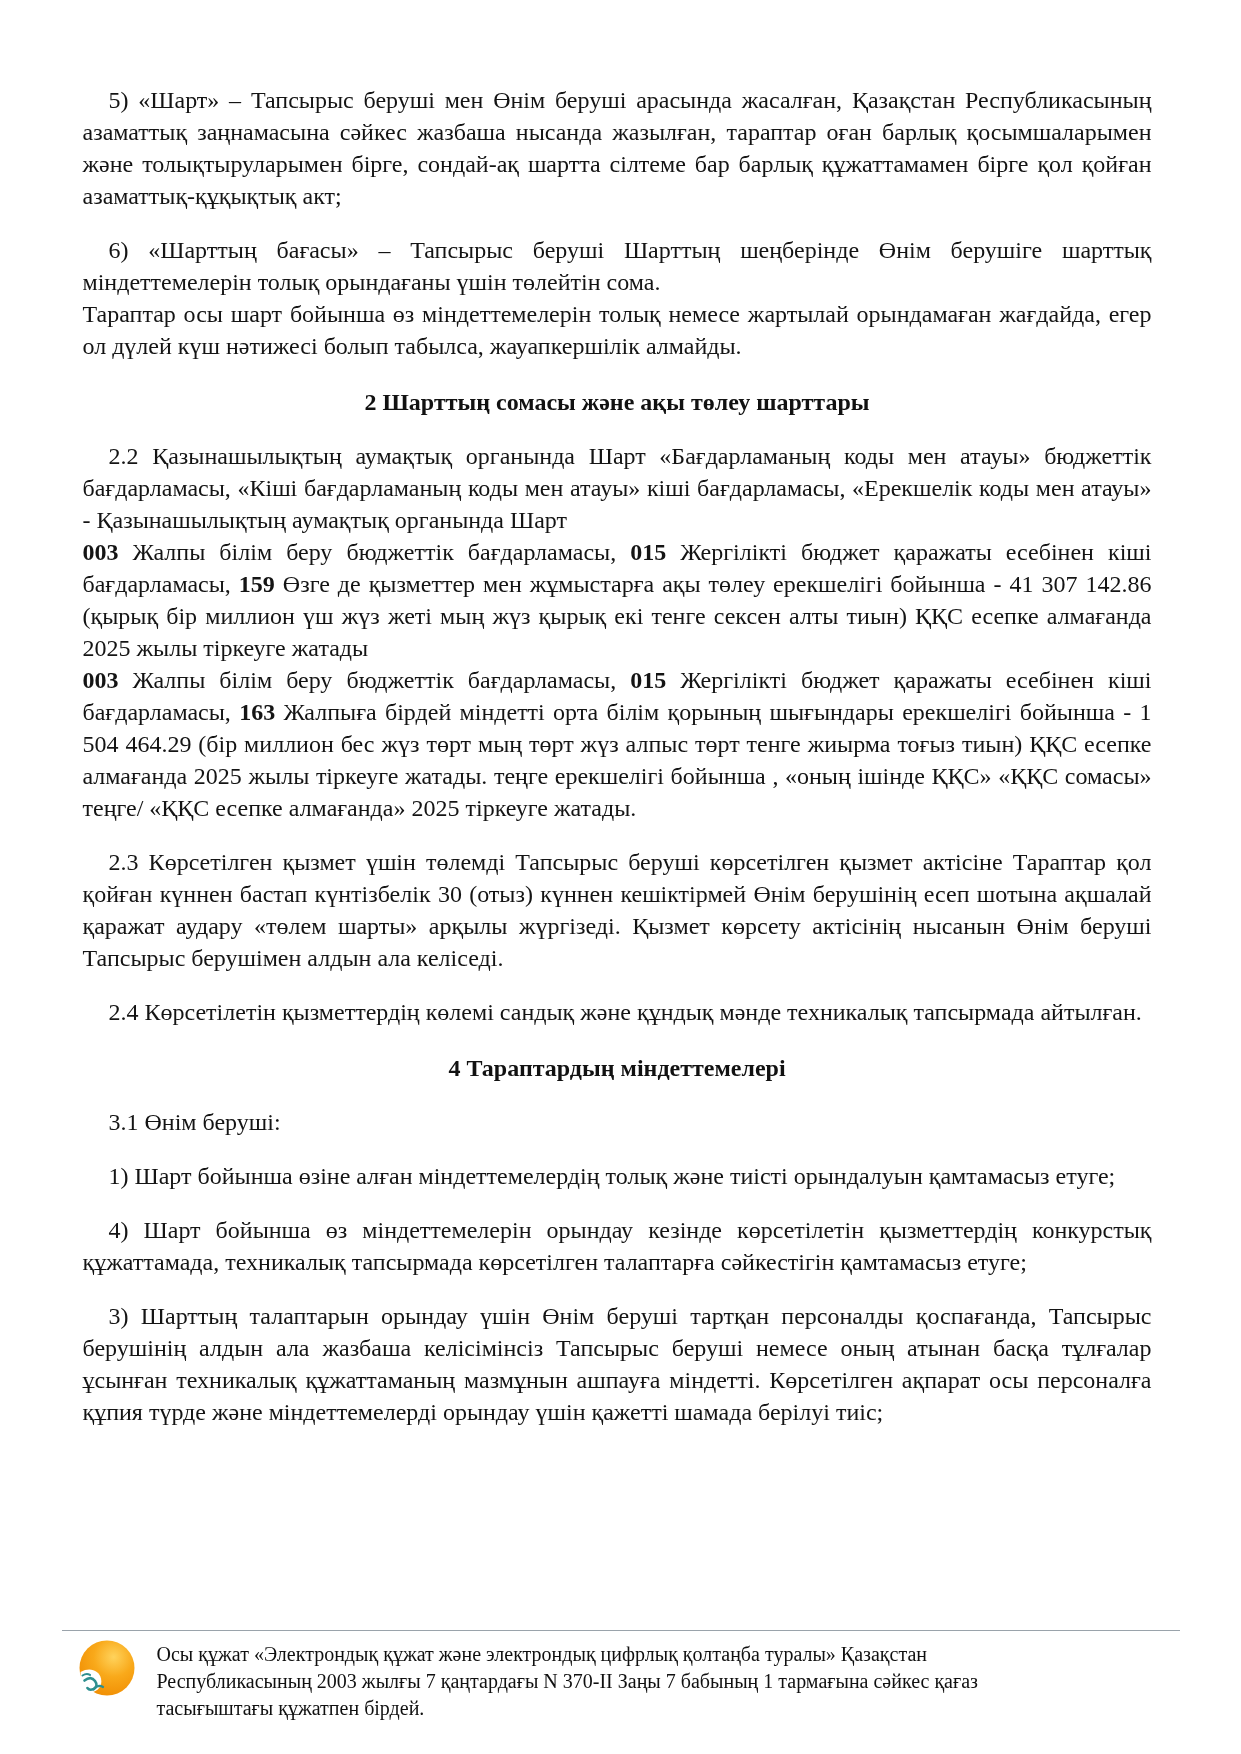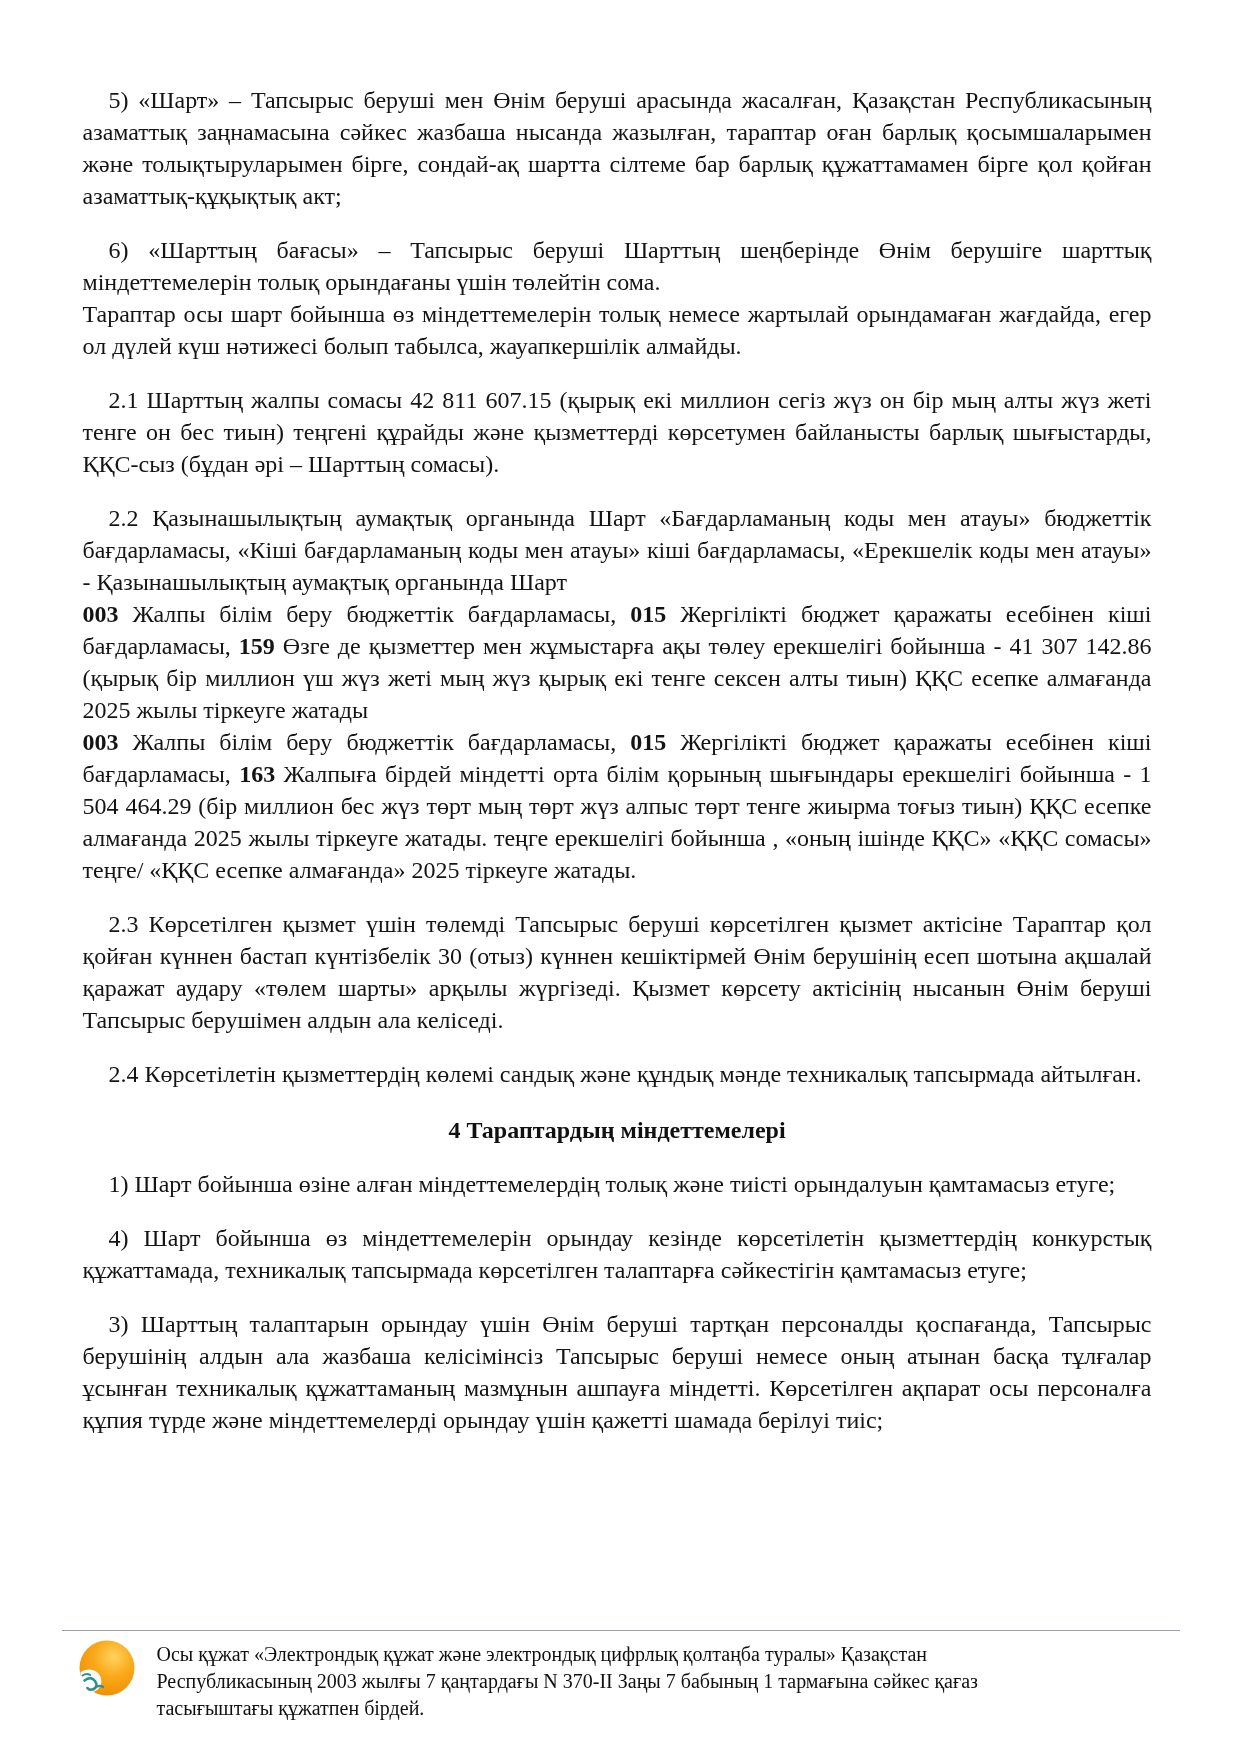--- a/index.html
+++ b/index.html
@@ -67,25 +67,26 @@
 </style>
 </head>
 <body>
 
 <div class="page">
 
   <main class="content" id="doc-blocks">
       <p class="para indent"><span>5) «Шарт» – Тапсырыс беруші мен Өнім беруші арасында жасалған, Қазақстан Республикасының азаматтық заңнамасына сәйкес жазбаша нысанда жазылған, тараптар оған барлық қосымшаларымен және толықтыруларымен бірге, сондай-ақ шартта сілтеме бар барлық құжаттамамен бірге қол қойған азаматтық-құқықтық акт;</span></p>
       <p class="para indent"><span>6) «Шарттың бағасы» – Тапсырыс беруші Шарттың шеңберінде Өнім берушіге шарттық міндеттемелерін толық орындағаны үшін төлейтін сома.</span></p>
       <p class="para flush"><span>Тараптар осы шарт бойынша өз міндеттемелерін толық немесе жартылай орындамаған жағдайда, егер ол дүлей күш нәтижесі болып табылса, жауапкершілік алмайды.</span></p>
-      <p class="para indent"><span>2.1 Шарттың жалпы сомасы 42 811 607.15 (қырық екі миллион сегіз жүз он бір мың алты жүз жеті тенге он бес тиын) теңгені құрайды және қызметтерді көрсетумен байланысты барлық шығыстарды, ҚҚС-сыз (бұдан әрі – Шарттың сомасы).</span></p>
+      <h2 class="section-heading">2 Шарттың сомасы және ақы төлеу шарттары</h2>
       <p class="para indent"><span>2.2 Қазынашылықтың аумақтық органында Шарт «Бағдарламаның коды мен атауы» бюджеттік бағдарламасы, «Кіші бағдарламаның коды мен атауы» кіші бағдарламасы, «Ерекшелік коды мен атауы» - Қазынашылықтың аумақтық органында Шарт</span><br><strong>003</strong><span> Жалпы білім беру бюджеттік бағдарламасы, </span><strong>015</strong><span> Жергілікті бюджет қаражаты есебінен кіші бағдарламасы, </span><strong>159</strong><span> Өзге де қызметтер мен жұмыстарға ақы төлеу ерекшелігі бойынша - 41 307 142.86 (қырық бір миллион үш жүз жеті мың жүз қырық екі тенге сексен алты тиын) ҚҚС есепке алмағанда 2025 жылы тіркеуге жатады</span><br><strong>003</strong><span> Жалпы білім беру бюджеттік бағдарламасы, </span><strong>015</strong><span> Жергілікті бюджет қаражаты есебінен кіші бағдарламасы, </span><strong>163</strong><span> Жалпыға бірдей міндетті орта білім қорының шығындары ерекшелігі бойынша - 1 504 464.29 (бір миллион бес жүз төрт мың төрт жүз алпыс төрт тенге жиырма тоғыз тиын) ҚҚС есепке алмағанда 2025 жылы тіркеуге жатады. теңге ерекшелігі бойынша , «оның ішінде ҚҚС» «ҚҚС сомасы» теңге/ «ҚҚС есепке алмағанда» 2025 тіркеуге жатады.</span></p>
       <p class="para indent"><span>2.3 Көрсетілген қызмет үшін төлемді Тапсырыс беруші көрсетілген қызмет актісіне Тараптар қол қойған күннен бастап күнтізбелік 30 (отыз) күннен кешіктірмей Өнім берушінің есеп шотына ақшалай қаражат аудару «төлем шарты» арқылы жүргізеді. Қызмет көрсету актісінің нысанын Өнім беруші Тапсырыс берушімен алдын ала келіседі.</span></p>
       <p class="para indent"><span>2.4 Көрсетілетін қызметтердің көлемі сандық және құндық мәнде техникалық тапсырмада айтылған.</span></p>
       <h2 class="section-heading">4 Тараптардың міндеттемелері</h2>
+      <p class="para indent"><span>3.1 Өнім беруші:</span></p>
       <p class="para indent"><span>1) Шарт бойынша өзіне алған міндеттемелердің толық және тиісті орындалуын қамтамасыз етуге;</span></p>
       <p class="para indent"><span>4) Шарт бойынша өз міндеттемелерін орындау кезінде көрсетілетін қызметтердің конкурстық құжаттамада, техникалық тапсырмада көрсетілген талаптарға сәйкестігін қамтамасыз етуге;</span></p>
       <p class="para indent"><span>3) Шарттың талаптарын орындау үшін Өнім беруші тартқан персоналды қоспағанда, Тапсырыс берушінің алдын ала жазбаша келісімінсіз Тапсырыс беруші немесе оның атынан басқа тұлғалар ұсынған техникалық құжаттаманың мазмұнын ашпауға міндетті. Көрсетілген ақпарат осы персоналға құпия түрде және міндеттемелерді орындау үшін қажетті шамада берілуі тиіс;</span></p>
     </main>
 
   <footer class="page-footer">
     <svg class="footer-logo" viewBox="0 0 58 58" xmlns="http://www.w3.org/2000/svg" aria-hidden="true">
       <defs>
         <radialGradient id="logo-orange" cx="62%" cy="30%" r="80%">
           <stop offset="0%" stop-color="#FFD35C"></stop>

